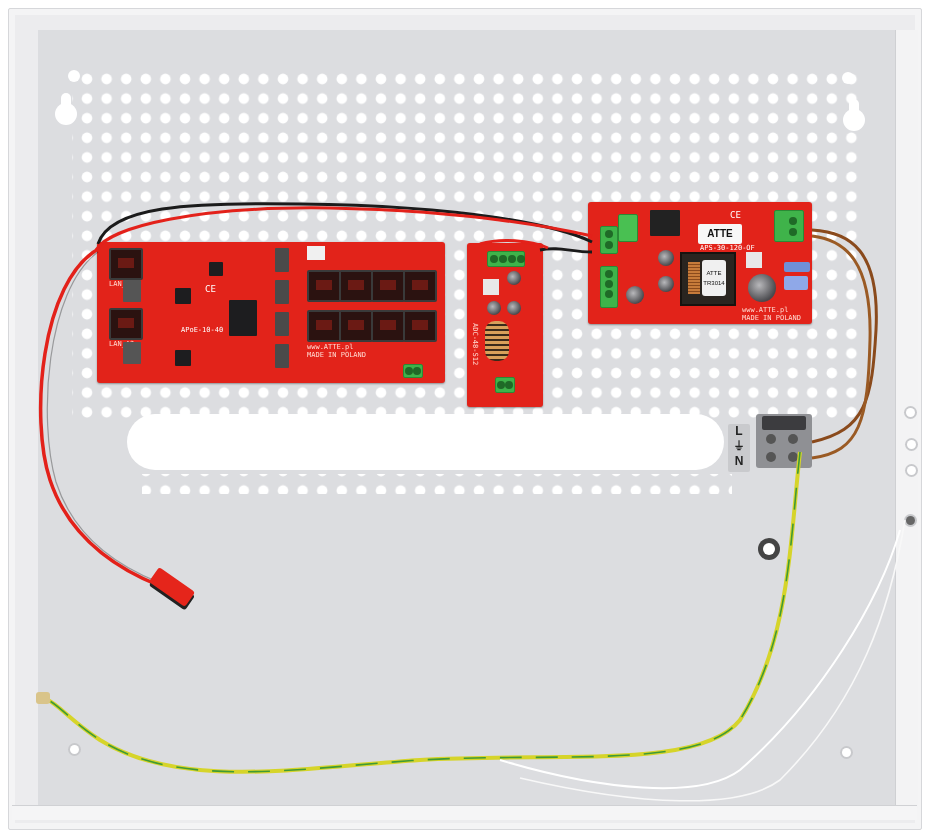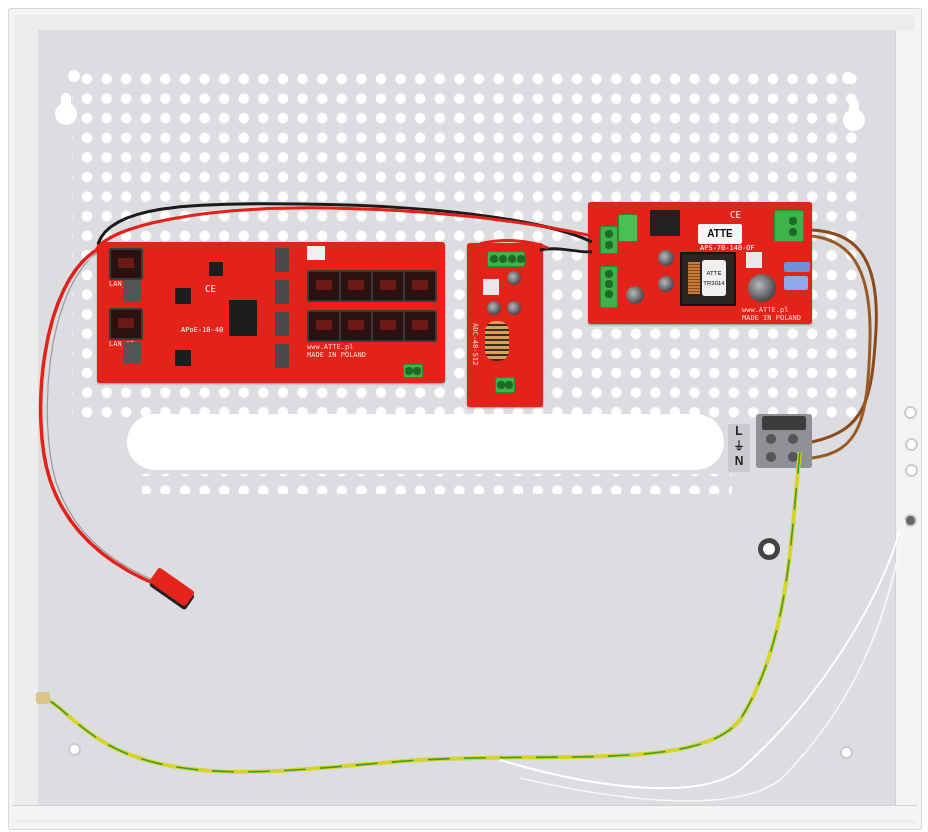--- a/index.html
+++ b/index.html
@@ -121,21 +121,21 @@
         <i style="left:4px;top:14px"></i>
       </div>
     <div class="term" style="left:30px;top:12px;width:18px;height:26px;background:#49c052"></div>
     <div class="term" style="left:12px;top:64px;width:16px;height:40px">
         <i style="left:4px;top:3px"></i>
         <i style="left:4px;top:13px"></i>
         <i style="left:4px;top:23px"></i>
       </div>
     <div class="chip" style="left:62px;top:8px;width:30px;height:26px;background:#222"></div>
     <div class="label-sticker" style="left:110px;top:22px;width:44px;height:20px;font-size:10px;line-height:20px">ATTE</div>
-    <div class="lbl" style="left:112px;top:42px;color:#fff">APS-70-140-OF</div>
+    <div class="lbl" style="left:112px;top:42px;color:#fff">APS-30-120-OF</div>
     <div class="lbl" style="left:142px;top:8px;color:#fff;font-size:9px">CE</div>
     <div class="cap" style="left:70px;top:48px;width:16px;height:16px"></div>
     <div class="cap" style="left:70px;top:74px;width:16px;height:16px"></div>
     <div class="cap" style="left:38px;top:84px;width:18px;height:18px"></div>
     <div class="transformer" style="left:92px;top:50px;width:52px;height:50px">
       <div style="position:absolute;left:20px;top:6px;width:24px;height:36px;background:#f0f0f0;border-radius:3px;color:#111;font-size:6px;text-align:center;line-height:10px;padding-top:8px;box-sizing:border-box">
         <div>ATTE</div>
         <div>TR3014</div>
       </div>
       <div style="position:absolute;left:6px;top:8px;width:12px;height:32px;background:repeating-linear-gradient(180deg,#c77b3a 0 2px,#8a4a1c 2px 3px)"></div>

